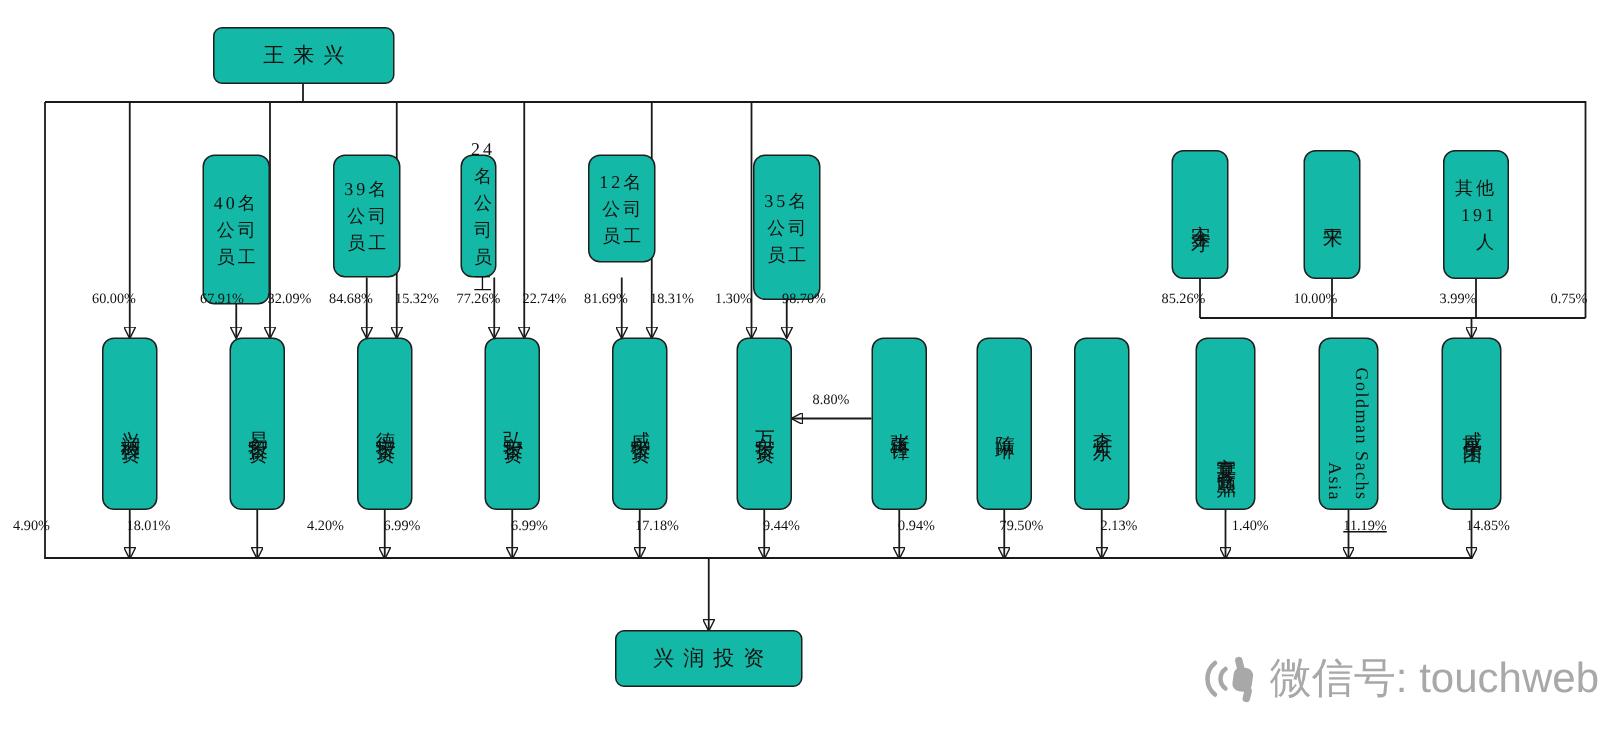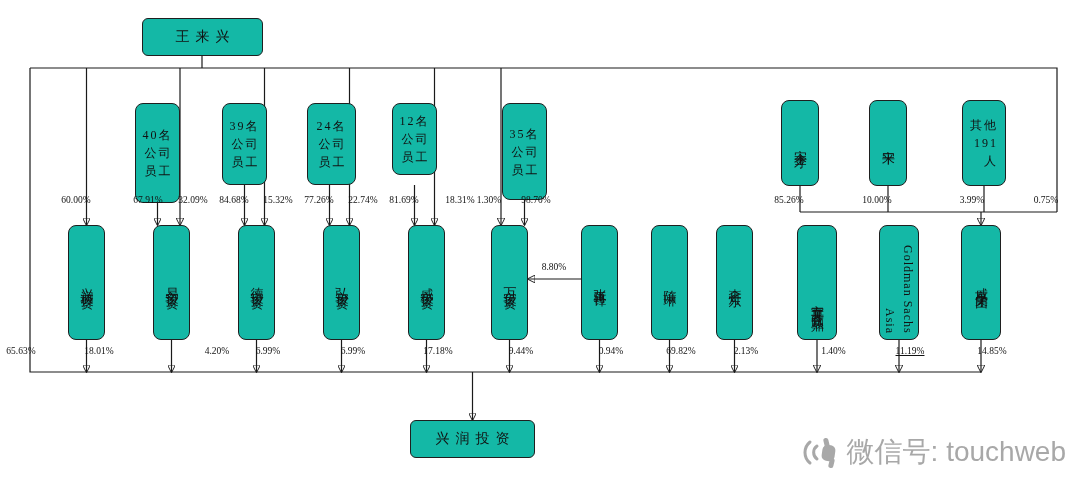--- a/index.html
+++ b/index.html
@@ -88,21 +88,21 @@
   <div class="box" style="left:135px;top:103px;width:45px;height:100px;">
     <span class="lines3">40名
 公司
 员工</span>
   </div>
   <div class="box" style="left:222px;top:103px;width:45px;height:82px;">
     <span class="lines3">39名
 公司
 员工</span>
   </div>
-  <div class="box" style="left:307px;top:103px;width:49px;height:82px;">
+  <div class="box" style="left:307px;top:103px;width:24px;height:82px;">
     <span class="lines3">24名
 公司
 员工</span>
   </div>
   <div class="box" style="left:392px;top:103px;width:45px;height:72px;">
     <span class="lines3">12名
 公司
 员工</span>
   </div>
   <div class="box" style="left:502px;top:103px;width:45px;height:97px;">
@@ -165,39 +165,39 @@
   </div>
 
   <div class="pct" style="left:76px;top:200px;">60.00%</div>
   <div class="pct" style="left:148px;top:200px;">67.91%</div>
   <div class="pct" style="left:193px;top:200px;">32.09%</div>
   <div class="pct" style="left:234px;top:200px;">84.68%</div>
   <div class="pct" style="left:278px;top:200px;">15.32%</div>
   <div class="pct" style="left:319px;top:200px;">77.26%</div>
   <div class="pct" style="left:363px;top:200px;">22.74%</div>
   <div class="pct" style="left:404px;top:200px;">81.69%</div>
-  <div class="pct" style="left:448px;top:200px;margin-left:12px;">18.31%</div>
+  <div class="pct" style="left:448px;top:200px;">18.31%</div>
   <div class="pct" style="left:489px;top:200px;">1.30%</div>
   <div class="pct" style="left:536px;top:200px;">98.70%</div>
   <div class="pct" style="left:789px;top:200px;">85.26%</div>
   <div class="pct" style="left:877px;top:200px;">10.00%</div>
   <div class="pct" style="left:972px;top:200px;">3.99%</div>
   <div class="pct" style="left:1046px;top:200px;">0.75%</div>
 
   <div class="pct" style="left:554px;top:267px;">8.80%</div>
 
-  <div class="pct" style="left:21px;top:351px;">65.63%</div>
+  <div class="pct" style="left:21px;top:351px;">4.90%</div>
   <div class="pct" style="left:99px;top:351px;">18.01%</div>
   <div class="pct" style="left:183px;top:351px;margin-left:34px;">4.20%</div>
   <div class="pct" style="left:268px;top:351px;">6.99%</div>
   <div class="pct" style="left:353px;top:351px;">6.99%</div>
   <div class="pct" style="left:438px;top:351px;">17.18%</div>
   <div class="pct" style="left:521px;top:351px;">9.44%</div>
   <div class="pct" style="left:611px;top:351px;">0.94%</div>
-  <div class="pct" style="left:681px;top:351px;">69.82%</div>
+  <div class="pct" style="left:681px;top:351px;">79.50%</div>
   <div class="pct" style="left:746px;top:351px;">2.13%</div>
   <div class="pct" style="left:828px;top:351px;padding-left:11px;">1.40%</div>
   <div class="pct" style="left:910px;top:351px;text-decoration:underline;">11.19%</div>
   <div class="pct" style="left:992px;top:351px;">14.85%</div>
 
   <div class="watermark">
     <svg width="40" height="40" viewBox="0 0 40 40">
       <g fill="none" stroke="#a8a8a8" stroke-width="3" stroke-linecap="round">
         <path d="M12 10 a 13.5 13.5 0 0 0 0 21"></path>
         <path d="M19 14 a 8 8 0 0 0 0 13"></path>

